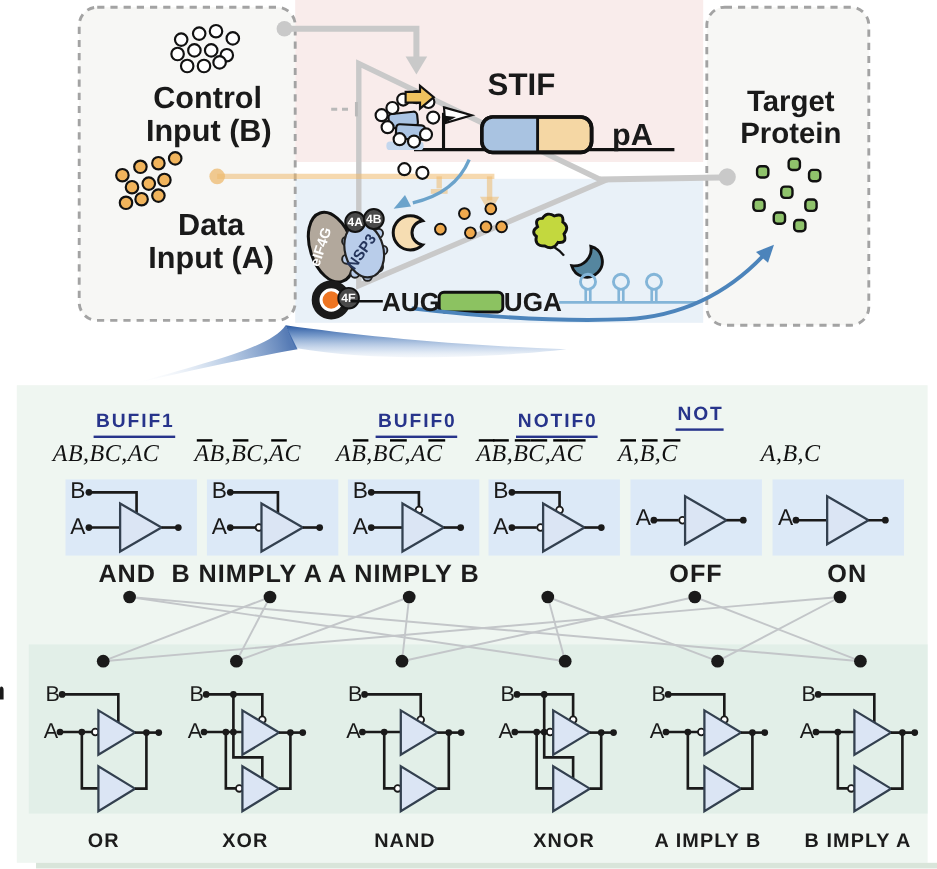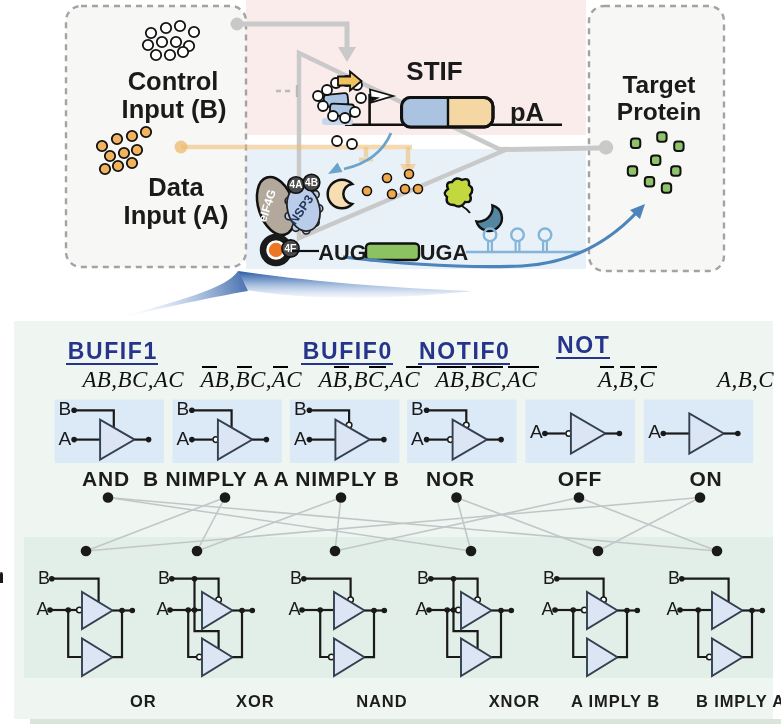--- a/index.html
+++ b/index.html
@@ -1,23 +1,23 @@
 <!DOCTYPE html>
 <html><head><meta charset="utf-8">
 <style>
 html,body{margin:0;padding:0;background:#fff;}
 #page{position:relative;width:781px;height:724px;overflow:hidden;background:#fff;font-family:"Liberation Sans", sans-serif;}
 #page svg{position:absolute;left:0;top:0;}
-.hdr{position:absolute;text-align:center;font-size:23px;font-weight:bold;color:#27348b;letter-spacing:1.6px;line-height:21.5px;}
+.hdr{position:absolute;text-align:center;font-size:16px;font-weight:bold;color:#27348b;letter-spacing:1.6px;line-height:21.5px;}
 .hdr span{display:inline-block;border-bottom:2px solid #27348b;padding-bottom:0px;line-height:21.5px;padding-left:1.6px;}
-.frm{position:absolute;text-align:right;font-size:23px;font-style:italic;font-family:"Liberation Serif", serif;color:#111;line-height:1;letter-spacing:0.4px;}
+.frm{position:absolute;text-align:left;font-size:20px;font-style:italic;font-family:"Liberation Serif", serif;color:#111;line-height:1;letter-spacing:0.4px;}
 .frm .b{position:relative;}
 .frm .b::before{content:"";position:absolute;left:1.5px;right:-2px;top:-0.2px;border-top:2.3px solid #000;}
 .mid{position:absolute;text-align:center;font-size:21px;font-weight:bold;color:#1c1c1c;letter-spacing:0.8px;line-height:16.5px;}
-.bot{position:absolute;text-align:right;font-size:16.5px;font-weight:bold;color:#1c1c1c;letter-spacing:0.9px;line-height:16.5px;}
+.bot{position:absolute;text-align:center;font-size:16.5px;font-weight:bold;color:#1c1c1c;letter-spacing:0.9px;line-height:16.5px;}
 </style></head>
 <body>
 <div id="page">
 <svg width="781" height="724" viewBox="0 0 781 724">
 <rect x="246" y="0" width="340" height="135" fill="#f9eceb"></rect>
 <rect x="246" y="149" width="340" height="120" fill="#e9f1f8"></rect>
 <defs>
 <linearGradient id="funnel" x1="0" y1="270" x2="0" y2="304" gradientUnits="userSpaceOnUse">
 <stop offset="0" stop-color="#1d4e9b"></stop>
 <stop offset="0.3" stop-color="#4f7cba" stop-opacity="0.75"></stop>
@@ -351,21 +351,20 @@
     <div class="hdr" style="left:513px;top:335px;width:140px"><span>NOT</span></div>
 <div class="frm" style="left:44px;top:367.6px;width:140px">AB,BC,AC</div>
     <div class="frm" style="left:162px;top:367.6px;width:140px"><span class="b">A</span>B,<span class="b">B</span>C,<span class="b">A</span>C</div>
     <div class="frm" style="left:280px;top:367.6px;width:140px">A<span class="b">B</span>,B<span class="b">C</span>,A<span class="b">C</span></div>
     <div class="frm" style="left:397px;top:367.6px;width:140px"><span class="b">A</span><span class="b">B</span>,<span class="b">B</span><span class="b">C</span>,<span class="b">A</span><span class="b">C</span></div>
     <div class="frm" style="left:515px;top:367.6px;width:140px"><span class="b">A</span>,<span class="b">B</span>,<span class="b">C</span></div>
     <div class="frm" style="left:634px;top:367.6px;width:140px">A,B,C</div>
 <div class="mid" style="left:36.0px;top:470.5px;width:140px">AND</div>
     <div class="mid" style="left:136.0px;top:470.5px;width:140px">B NIMPLY A</div>
     <div class="mid" style="left:266.5px;top:470.5px;width:140px">A NIMPLY B</div>
-    <div class="mid" style="left:380.5px;top:470.5px;width:140px">NOR</div>
     <div class="mid" style="left:636.0px;top:470.5px;width:140px">ON</div>
     <div class="mid" style="left:510.0px;top:470.5px;width:140px">OFF</div>
 <div class="bot" style="left:16.5px;top:692.8px;width:140px">OR</div>
     <div class="bot" style="left:134.5px;top:692.8px;width:140px">XOR</div>
     <div class="bot" style="left:267.5px;top:692.8px;width:140px">NAND</div>
     <div class="bot" style="left:520.0px;top:692.8px;width:140px">A IMPLY B</div>
     <div class="bot" style="left:400.0px;top:692.8px;width:140px">XNOR</div>
     <div class="bot" style="left:645.0px;top:692.8px;width:140px">B IMPLY A</div>
 </div>
 

